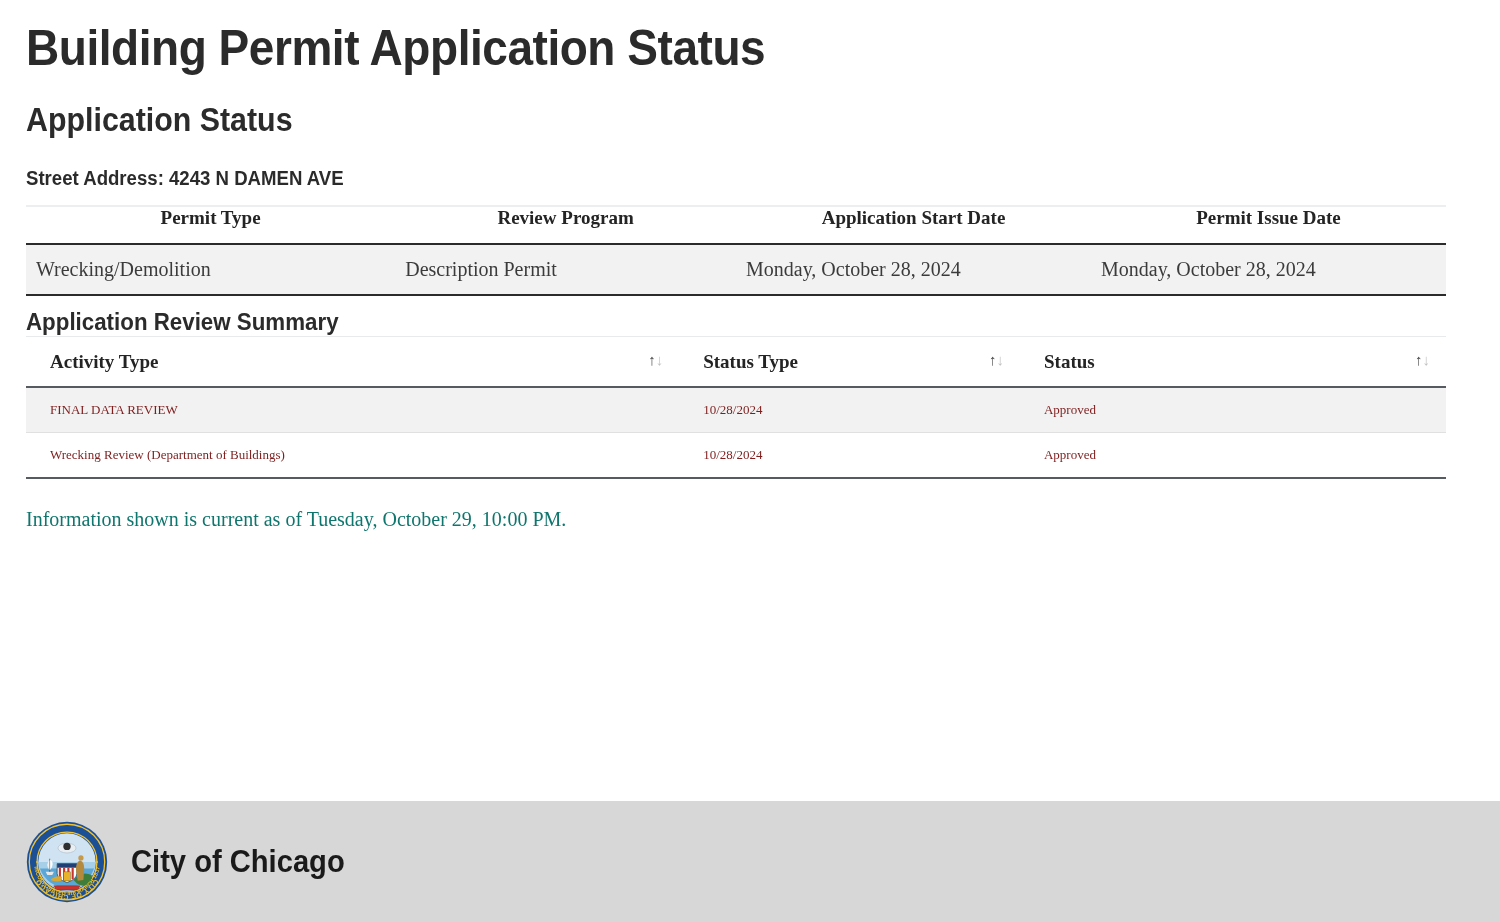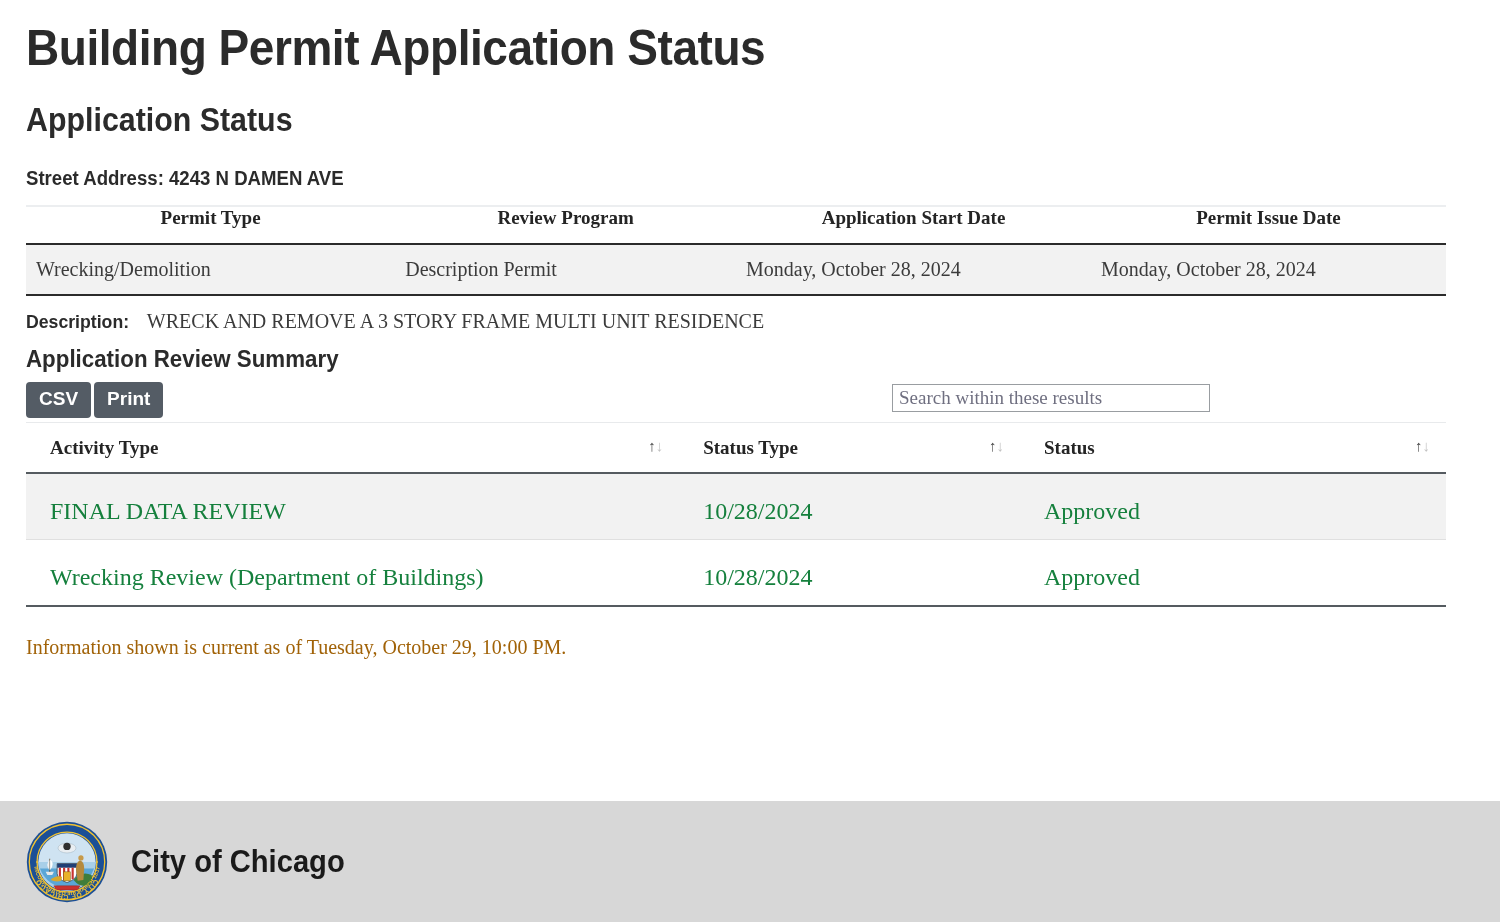--- a/index.html
+++ b/index.html
@@ -202,40 +202,40 @@
   }
   .sort-icon .up   { color: #4a4a4a; }
   .sort-icon .down { color: #c2c2c2; }
 
   .rt-col-1 { width: 46%; }
   .rt-col-2 { width: 24%; }
   .rt-col-3 { width: 30%; }
 
   .review-table tbody td {
     font-family: "Liberation Serif", serif;
-    font-size: 24px;
-    color: #15803d;
+    font-size: 13px;
+    color: #7f1d1d;
     text-align: left;
-    padding: 24px 14px 14px 24px;
+    padding: 14px 14px 14px 24px;
     white-space: nowrap;
   }
   .review-table tbody tr.odd td {
     background: #f2f2f2;
     border-bottom: 1px solid #e0e0e0;
   }
   .review-table tbody tr.even td {
     background: #ffffff;
     border-bottom: 2px solid #555b60;
   }
 
   
   .note {
     font-family: "Liberation Serif", serif;
     font-size: 20px;
-    color: #a16207;
+    color: #0f766e;
     line-height: 1.45;
     margin: 0;
     max-width: 1424px;
   }
   .note-1 { padding-top: 26px; }
   .note-2 { padding-top: 17px; }
 
   
   .footer {
     position: absolute;
@@ -289,34 +289,23 @@
       <tbody>
         <tr>
           <td>Wrecking/Demolition</td>
           <td>Description Permit</td>
           <td>Monday, October 28, 2024</td>
           <td>Monday, October 28, 2024</td>
         </tr>
       </tbody>
     </table>
 
-    <div class="description-row">
-      <span class="description-label">Description:</span>
-      <span class="description-value">WRECK AND REMOVE A 3 STORY FRAME MULTI UNIT RESIDENCE</span>
-    </div>
 
     <h3 class="subsection-title">Application Review Summary</h3>
 
-    <div class="toolbar">
-      <span class="btn-group">
-        <button class="btn">CSV</button>
-        <button class="btn">Print</button>
-      </span>
-      <input class="search-box" type="text" placeholder="Search within these results" style="">
-    </div>
 
     <table class="review-table">
       <thead>
         <tr>
           <th class="rt-col-1">
             <span>Activity Type</span>
             <span class="sort-icon"><span class="up">↑</span><span class="down">↓</span></span>
           </th>
           <th class="rt-col-2">
             <span>Status Type</span>

